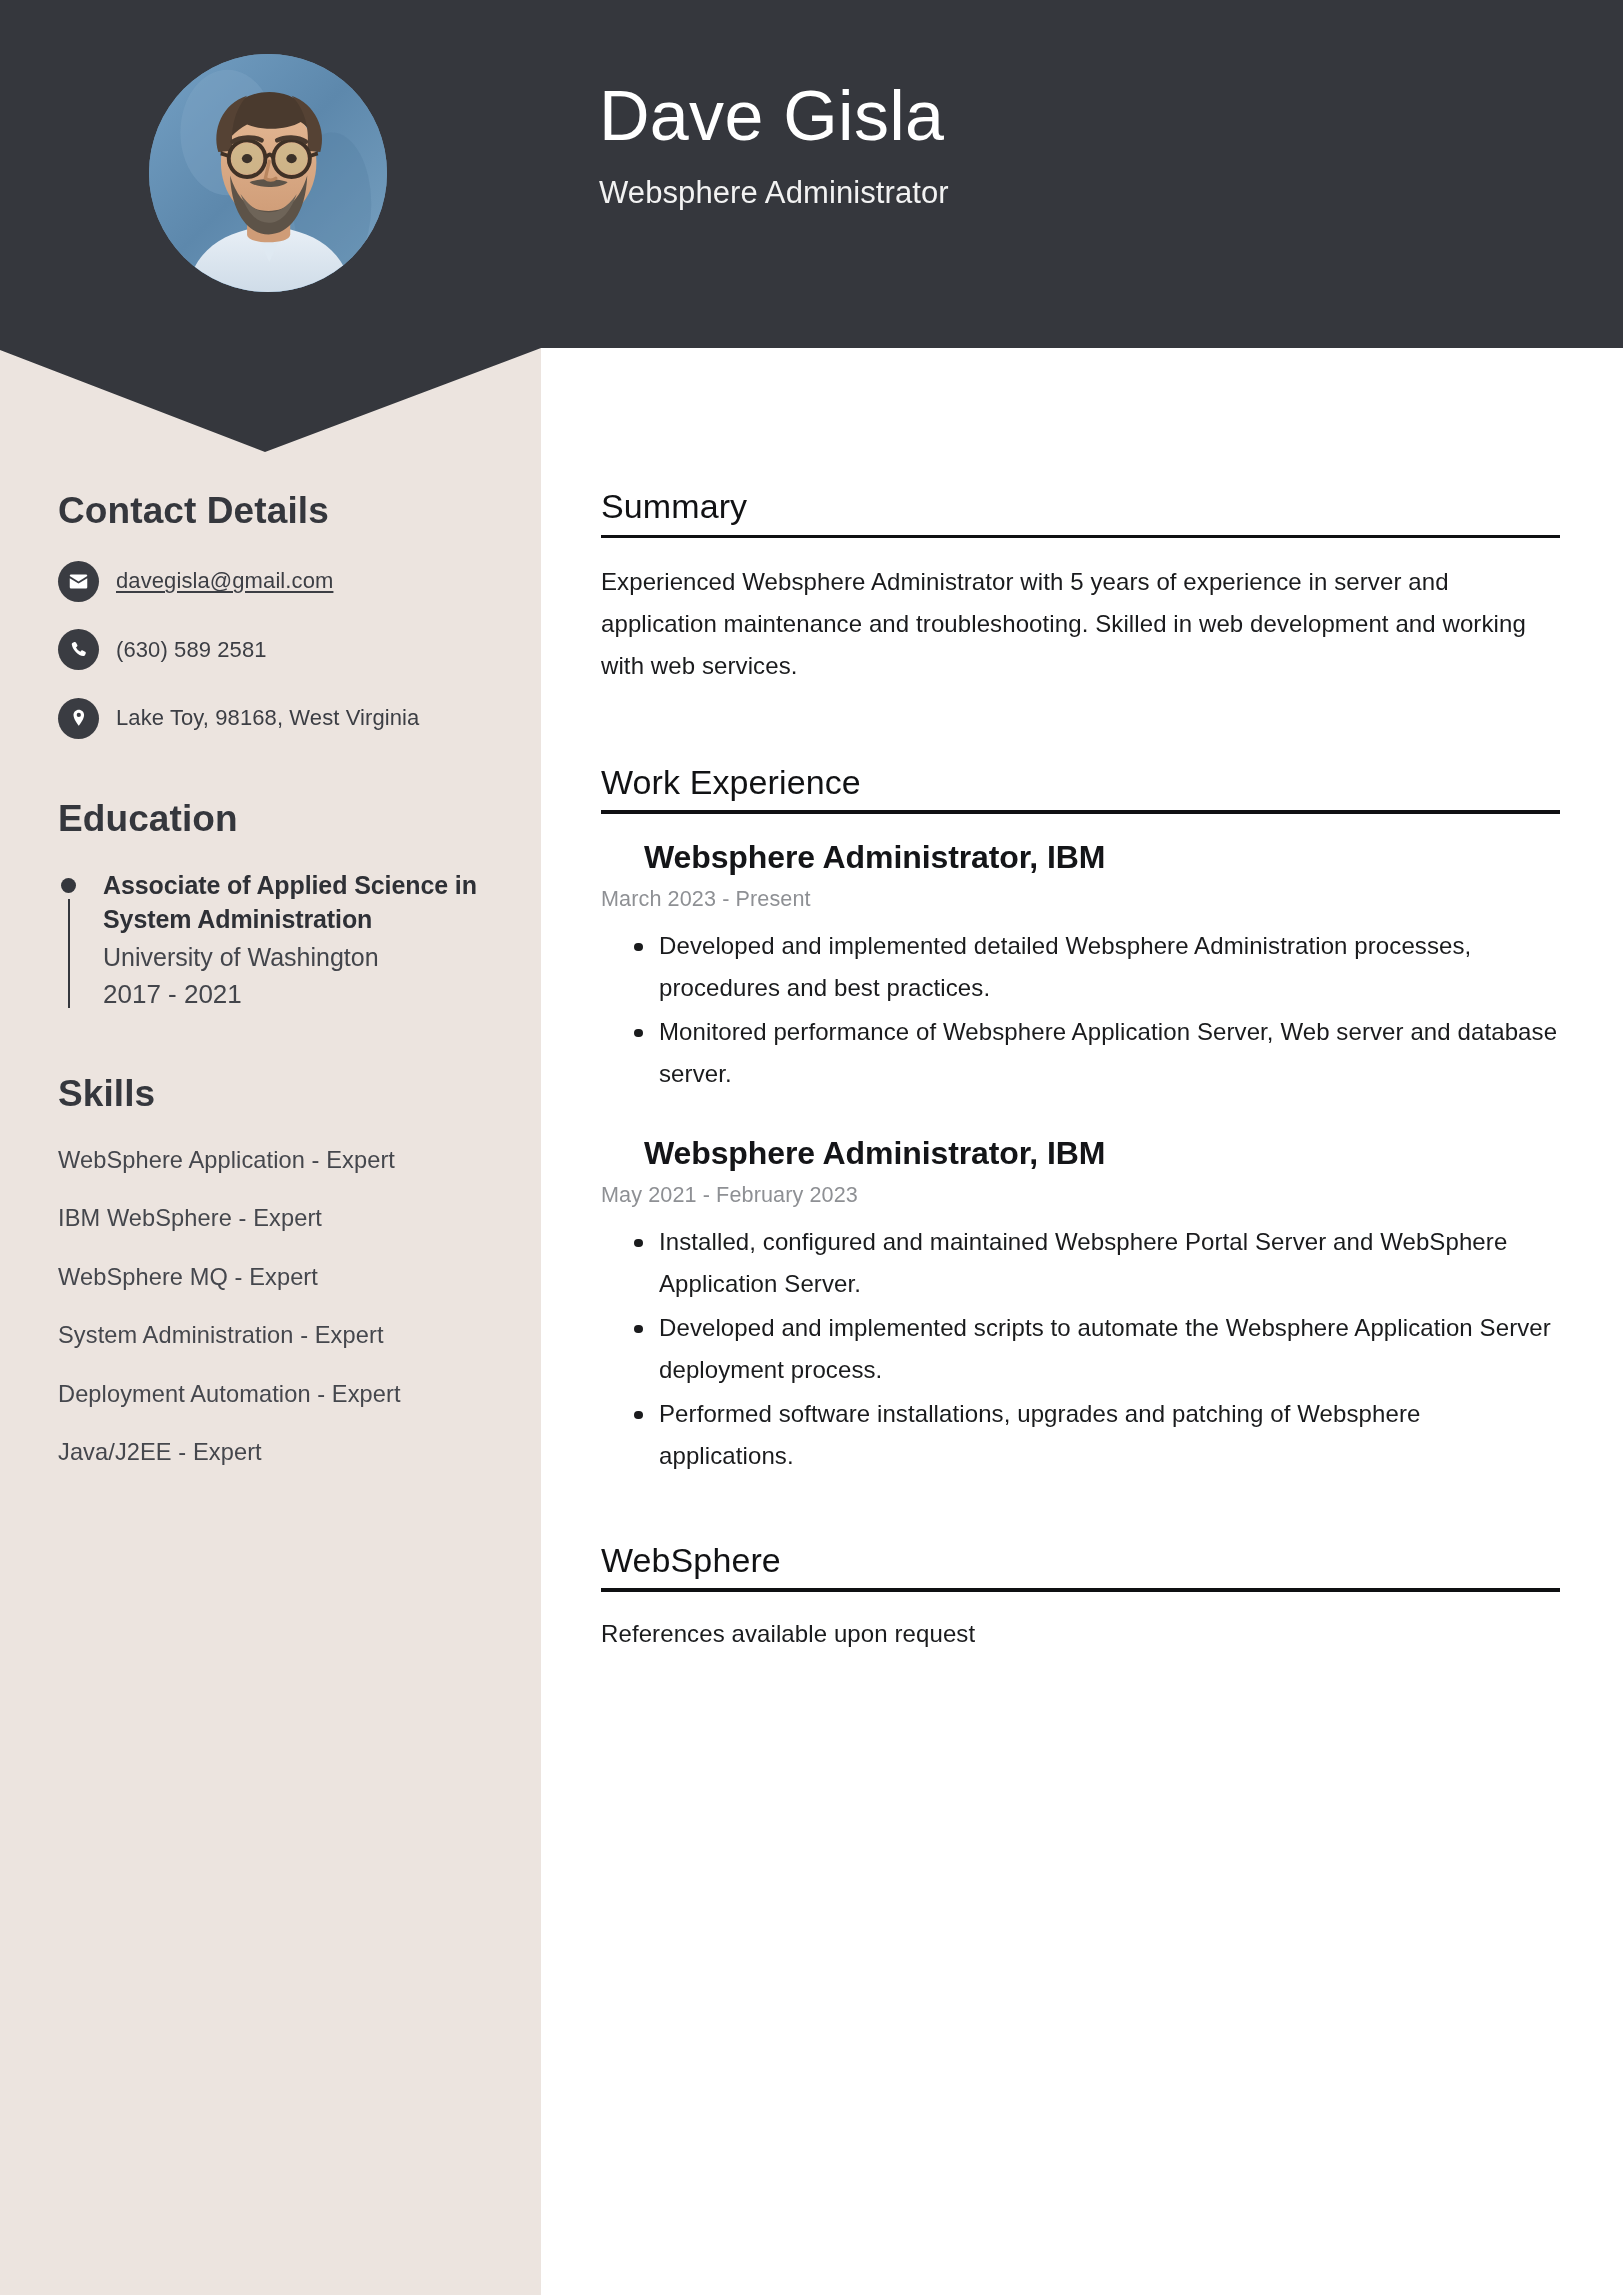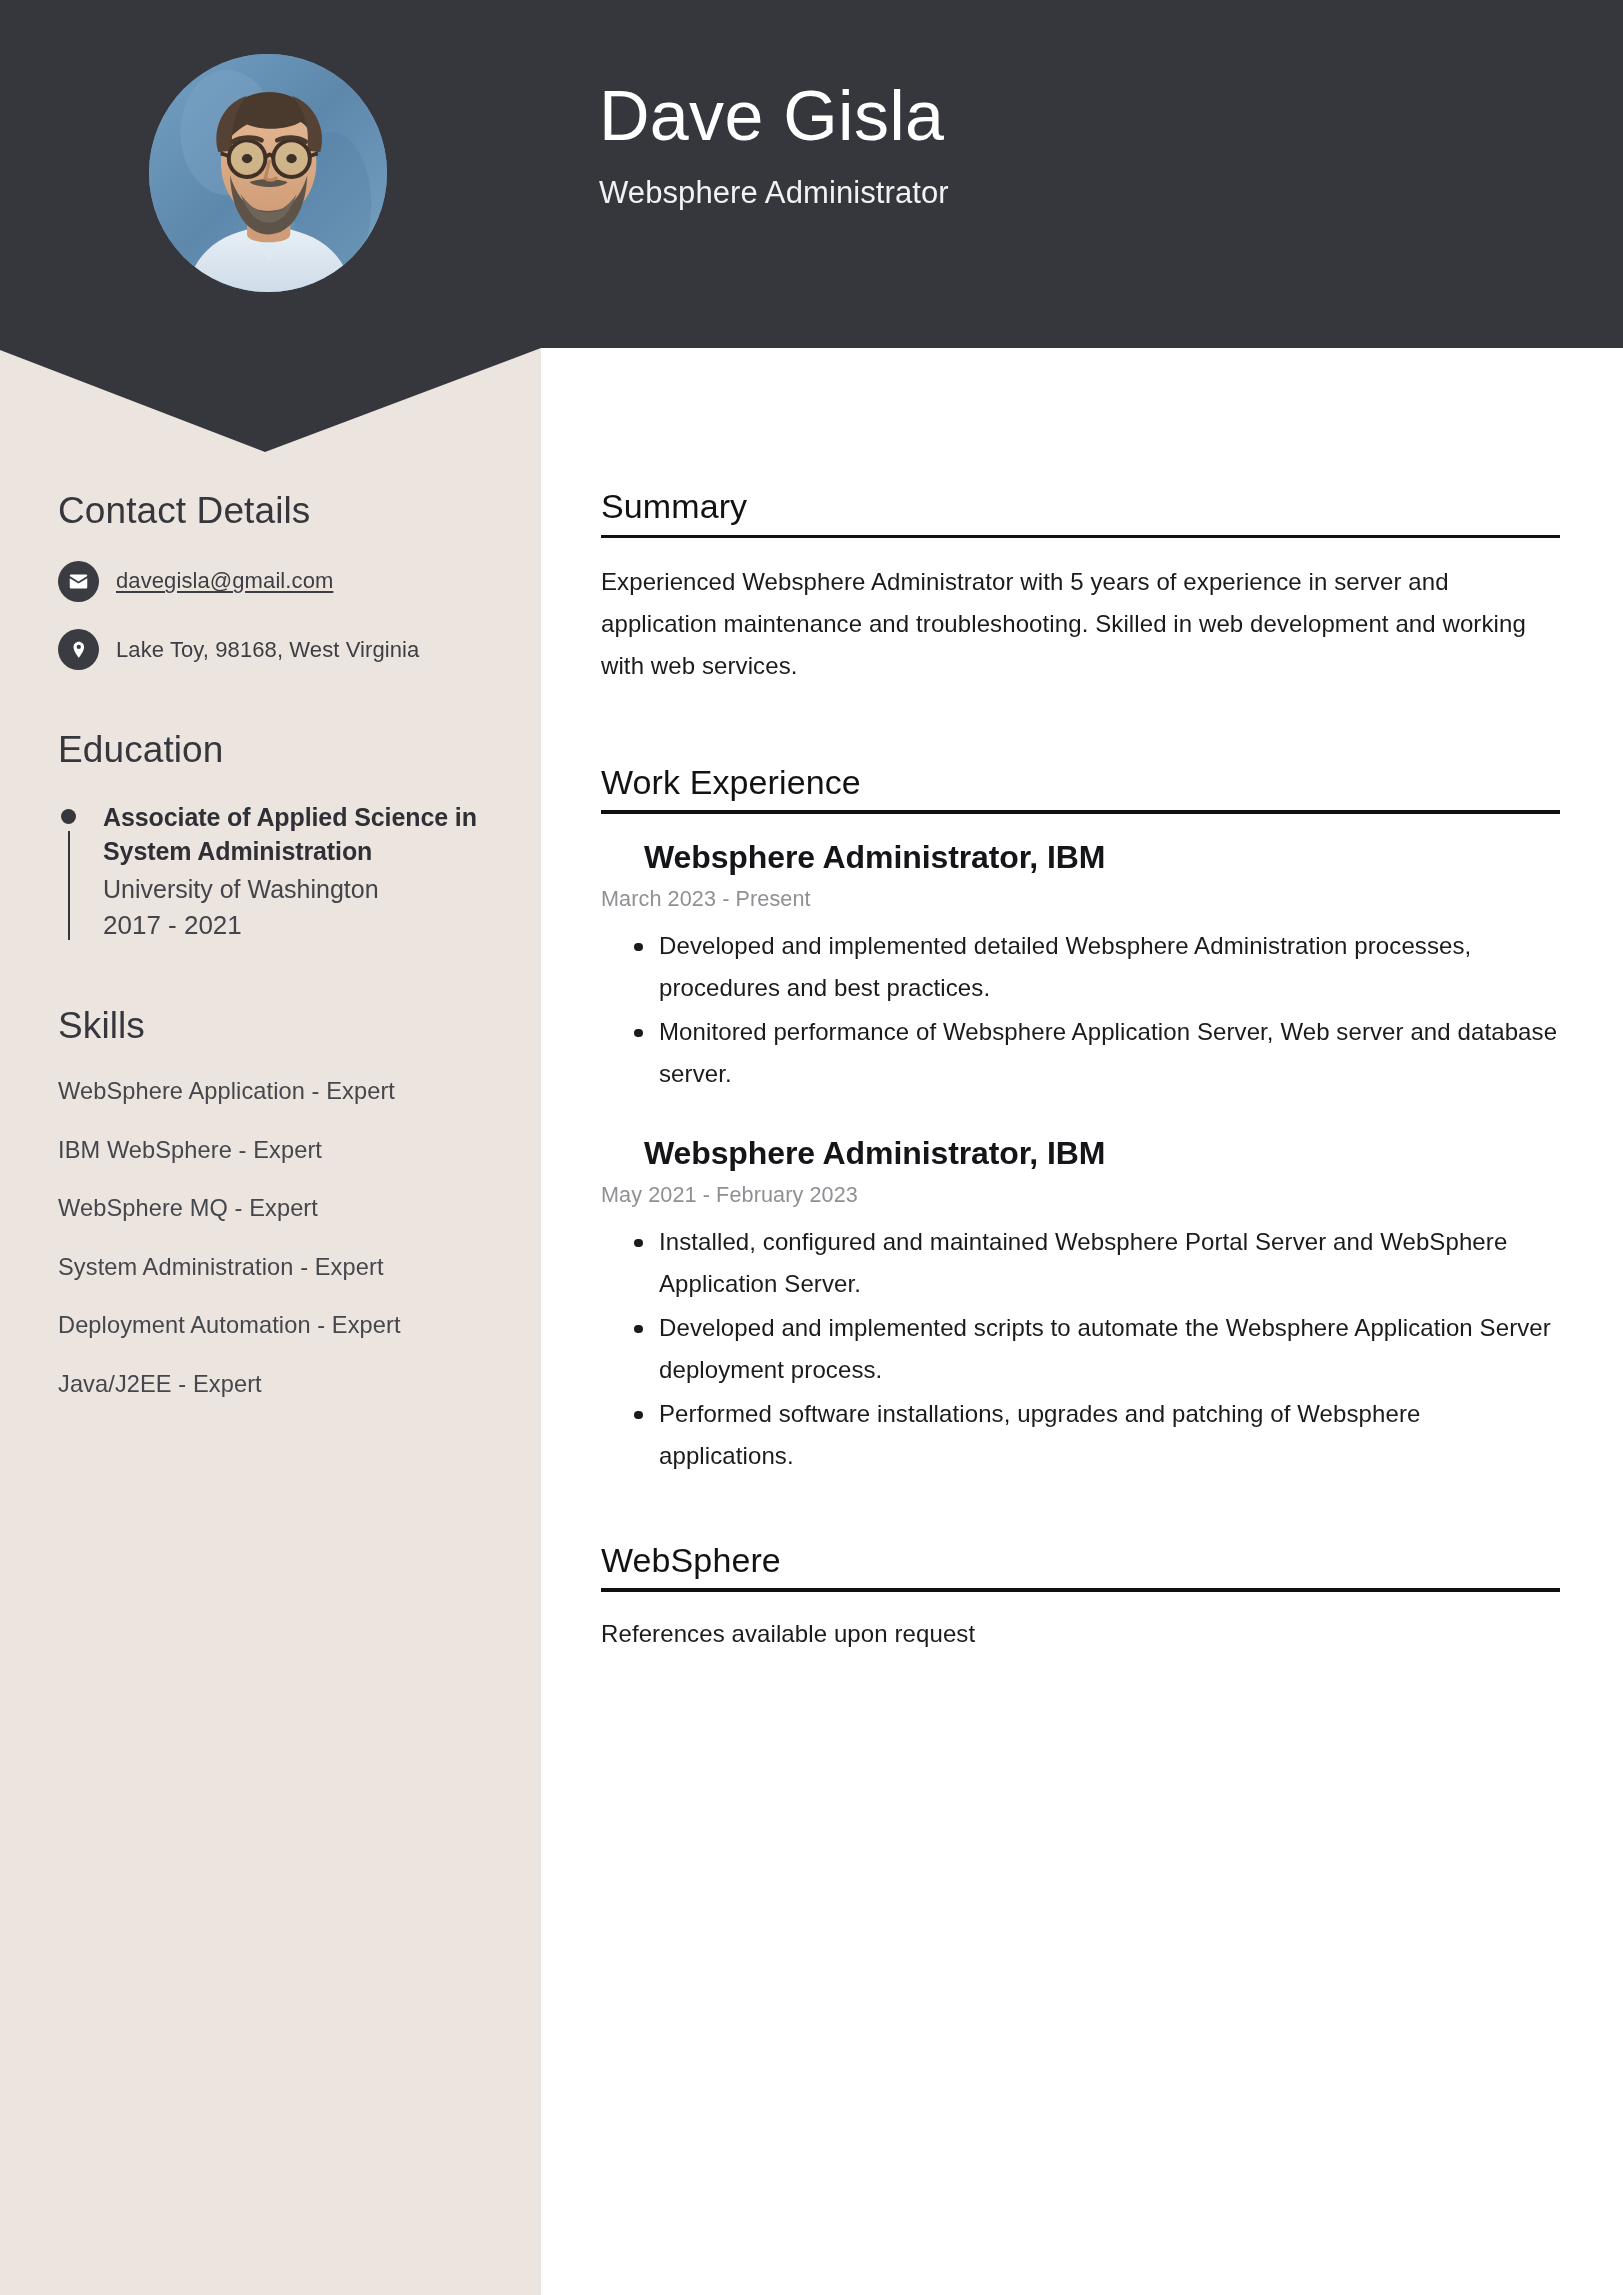--- a/index.html
+++ b/index.html
@@ -81,21 +81,21 @@
 
   
   .sidebar {
     position: absolute;
     left: 58px;
     top: 491px;
     width: 445px;
   }
   .side-heading {
     font-size: 37px;
-    font-weight: 400;
+    font-weight: 700;
     color: #35373d;
     letter-spacing: 0.1px;
     margin: 0 0 29px 0;
     line-height: 1.1;
   }
 
   .contact-list { margin: 0 0 60px 0; }
   .contact-row {
     display: flex;
     align-items: center;
@@ -342,20 +342,28 @@
       <div class="contact-row">
         <span class="ci">
           <svg width="21" height="21" viewBox="0 0 24 24" fill="#ffffff" aria-hidden="true">
             <path d="M2 5.5A1.5 1.5 0 0 1 3.5 4h17A1.5 1.5 0 0 1 22 5.5v.3l-10 6.2-10-6.2v-.3z"></path>
             <path d="M2 8.2v10.3A1.5 1.5 0 0 0 3.5 20h17a1.5 1.5 0 0 0 1.5-1.5V8.2l-9.47 5.88a1 1 0 0 1-1.06 0L2 8.2z"></path>
           </svg>
         </span>
         <span class="contact-text link">davegisla@gmail.com</span>
       </div>
 
+      <div class="contact-row">
+        <span class="ci">
+          <svg width="19.6" height="19.6" viewBox="0 0 24 24" fill="#ffffff" aria-hidden="true">
+            <path d="M6.6 2.5c.7-.3 1.5 0 1.9.7l1.7 3c.35.62.2 1.4-.35 1.85l-1.3 1.05a11.5 11.5 0 0 0 5.35 5.35l1.05-1.3c.45-.55 1.23-.7 1.85-.35l3 1.7c.7.4 1 1.2.7 1.9l-.85 2a2 2 0 0 1-2.2 1.2C11.4 19.3 4.7 12.6 3.4 5.55A2 2 0 0 1 4.6 3.35l2-.85z"></path>
+          </svg>
+        </span>
+        <span class="contact-text">(630) 589 2581</span>
+      </div>
 
       <div class="contact-row">
         <span class="ci">
           <svg width="19.6" height="19.6" viewBox="0 0 24 24" fill="#ffffff" aria-hidden="true">
             <path d="M12 2C8.4 2 5.5 4.9 5.5 8.5c0 4.9 5.6 12 6.5 13.2.9-1.2 6.5-8.3 6.5-13.2C18.5 4.9 15.6 2 12 2zm0 9.1a2.6 2.6 0 1 1 0-5.2 2.6 2.6 0 0 1 0 5.2z"></path>
           </svg>
         </span>
         <span class="contact-text">Lake Toy, 98168, West Virginia</span>
       </div>
 

